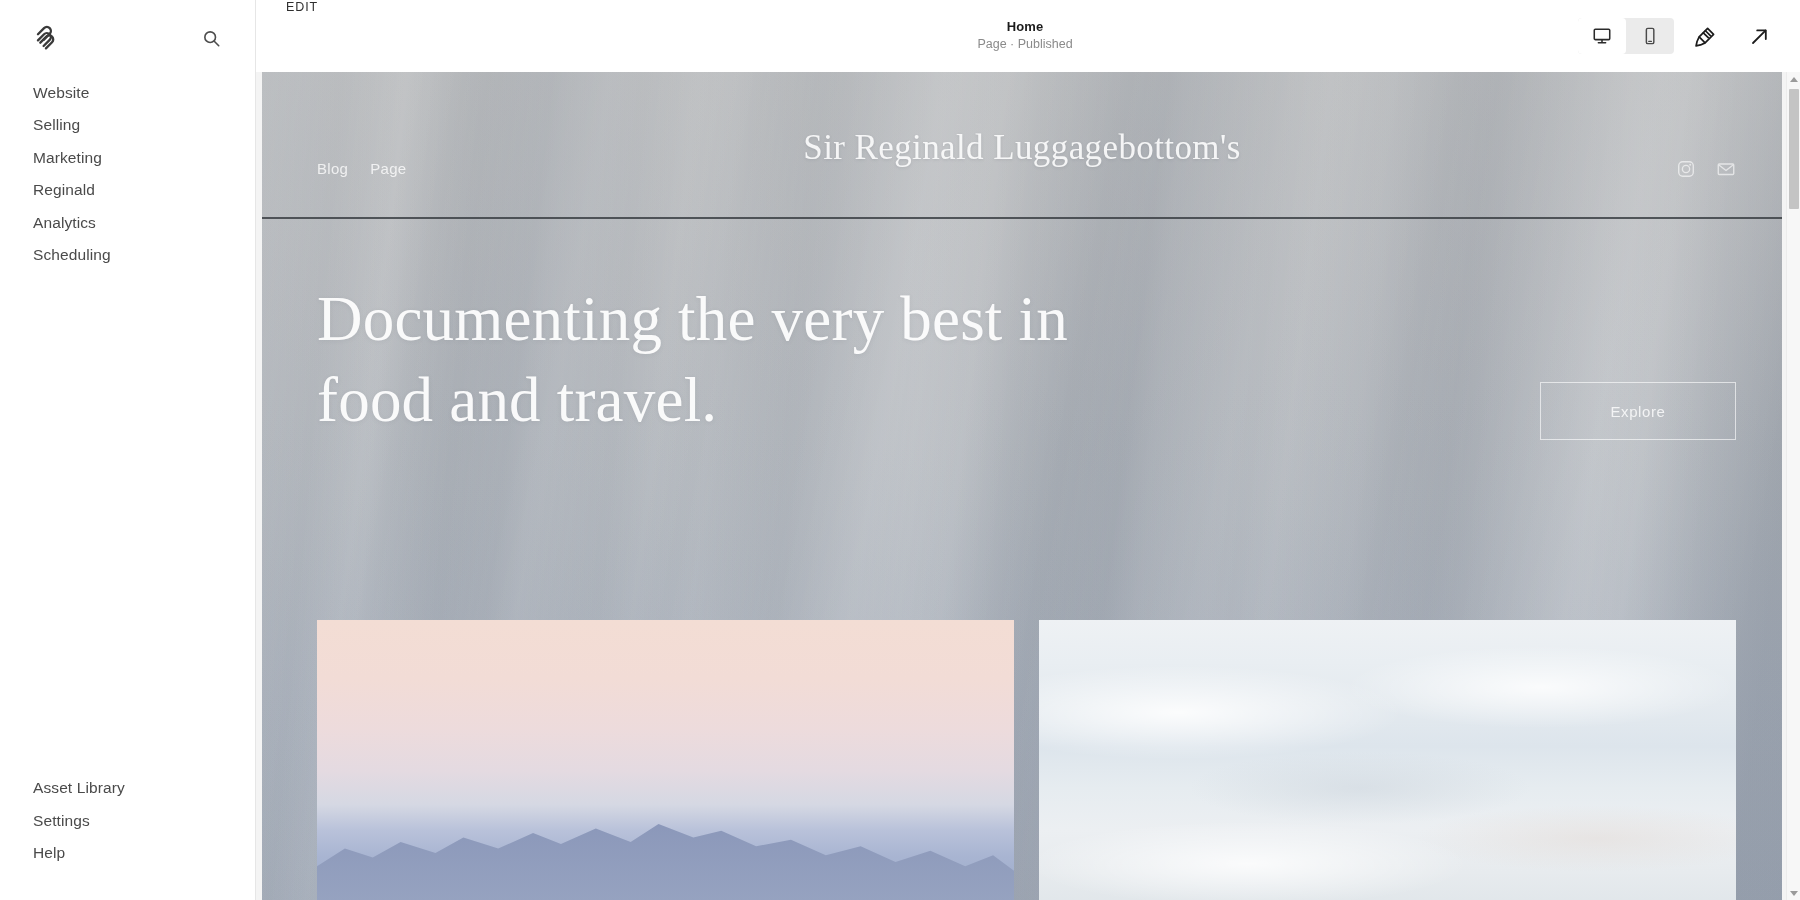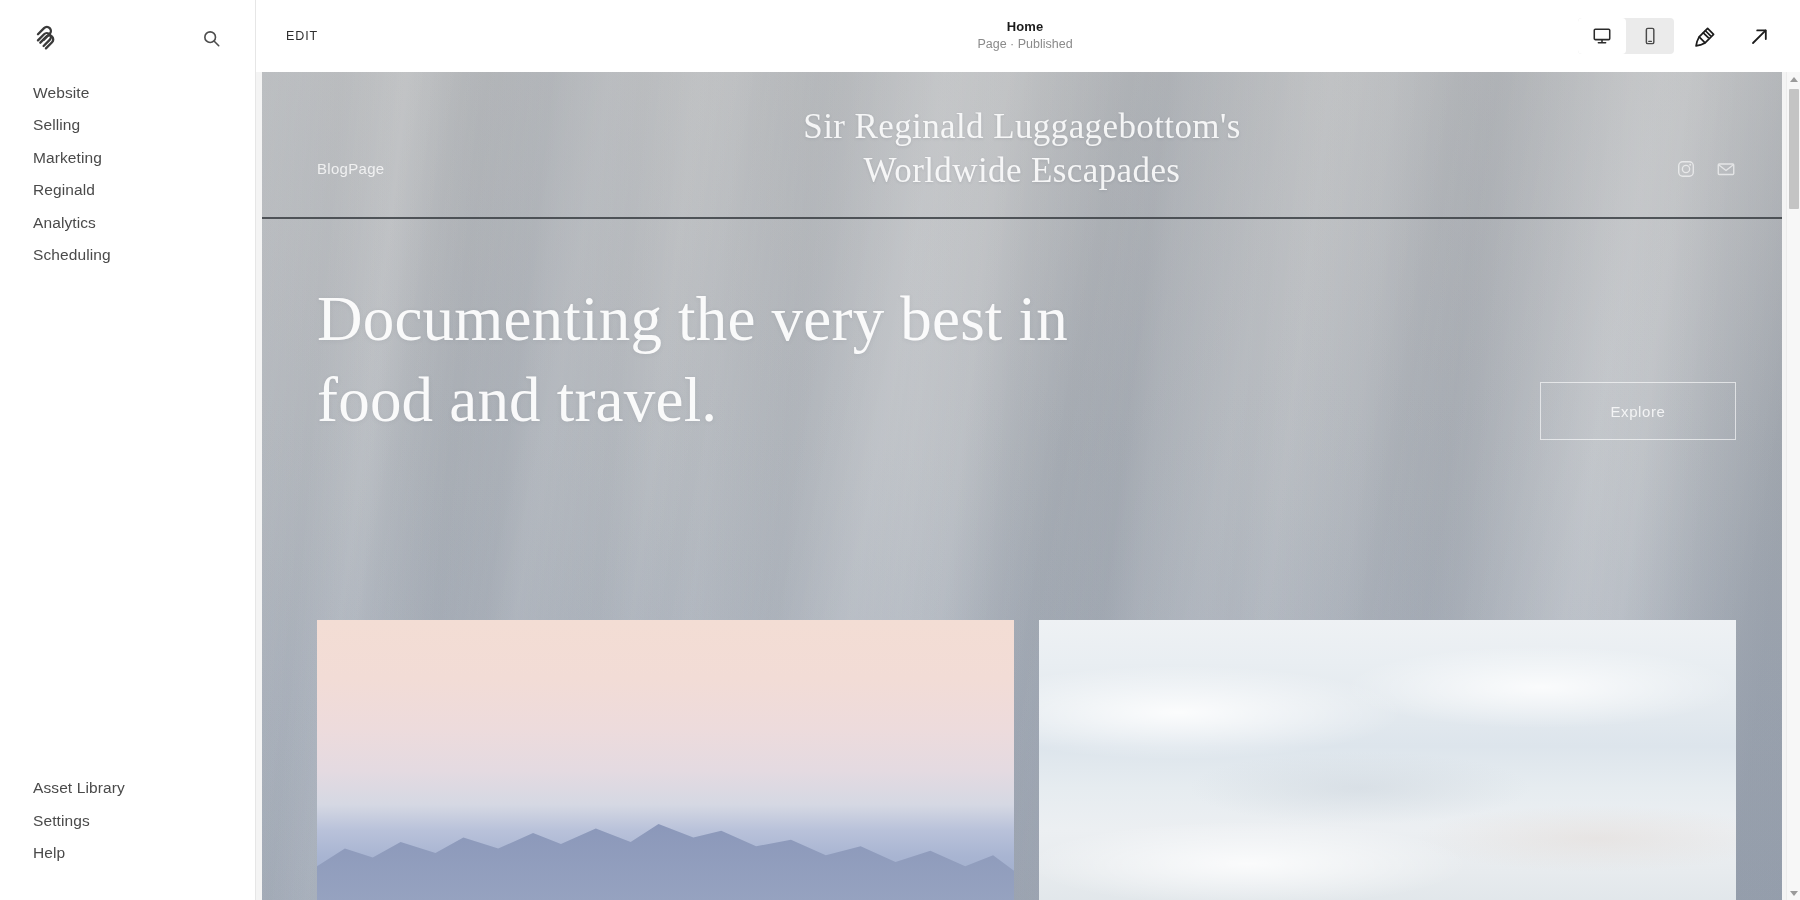--- a/index.html
+++ b/index.html
@@ -60,21 +60,21 @@
     display:flex;
     flex-direction:column;
     overflow:hidden;
   }
 
   
   .editbar {
     height:72px;
     flex:0 0 72px;
     background:#ffffff;
-    display:flex; align-items:center;
+    display:flex; 
     position:relative;
     z-index:6;
     padding:0 18px 0 30px;
   }
   .edit-label {
     font-size:12.5px;
     letter-spacing:0.9px;
     color:#2e2e2e;
     font-weight:400;
     cursor:pointer;
@@ -161,21 +161,21 @@
     z-index:3;
   }
   .site-header::after {
     content:"";
     position:absolute;
     left:0; right:0; bottom:0;
     height:2px;
     background:#3b3f44;
     opacity:.85;
   }
-  .site-nav { display:flex; align-items:center; flex:0 0 auto; padding-top:46px;}
+  .site-nav { display:flex; gap:22px; align-items:center; flex:0 0 auto; padding-top:46px;}
   .site-nav-link {
     font-size:15px;
     color:rgba(255,255,255,.78);
     letter-spacing:.3px;
     cursor:pointer;
     font-family:"Liberation Sans", sans-serif;
   }
   .site-title {
     position:absolute;
     left:0; right:0;
@@ -425,21 +425,20 @@
         <div class="hero-bg"></div>
 
         <header class="site-header">
           <nav class="site-nav">
             <span class="site-nav-link">Blog</span>
             <span class="site-nav-link">Page</span>
           </nav>
 
           <div class="site-title">
             <div>Sir Reginald Luggagebottom's</div>
-            <div>Worldwide Escapades</div>
           </div>
 
           <div class="site-social">
             <span class="social-ic">
               <svg width="20" height="20" viewBox="0 0 22 22" aria-hidden="true">
                 <rect x="3" y="3" width="16" height="16" rx="4.4" fill="none" stroke="#ffffff" stroke-width="1.5"></rect>
                 <circle cx="11" cy="11" r="4" fill="none" stroke="#ffffff" stroke-width="1.5"></circle>
                 <circle cx="15.6" cy="6.4" r="1.05" fill="#ffffff"></circle>
               </svg>
             </span>

